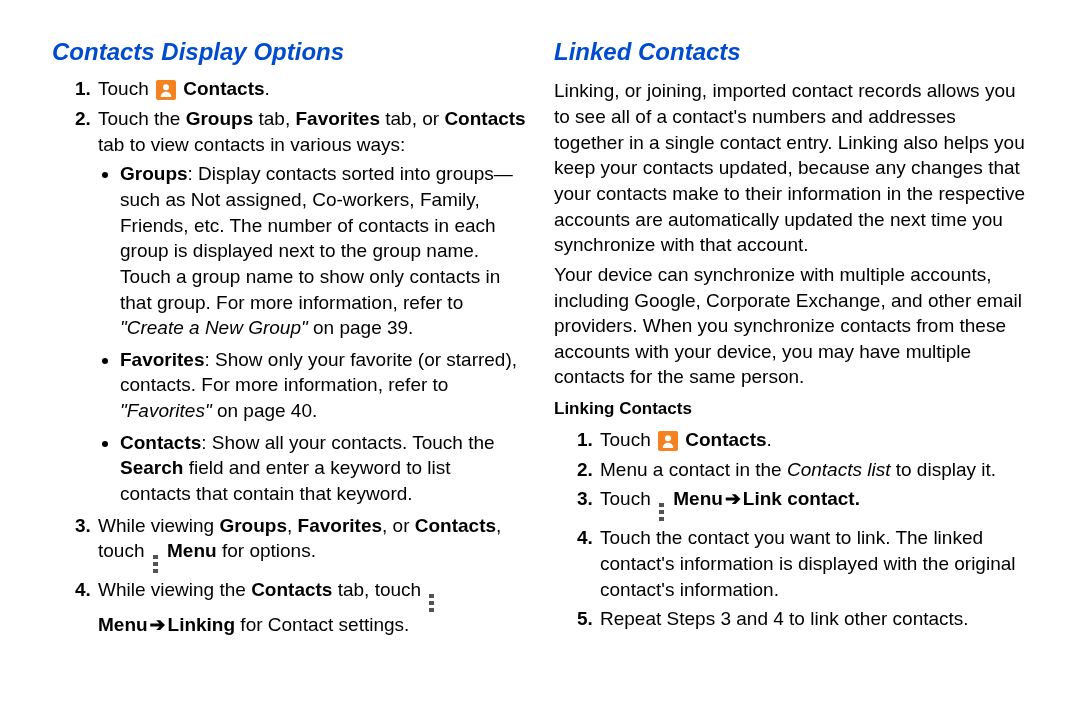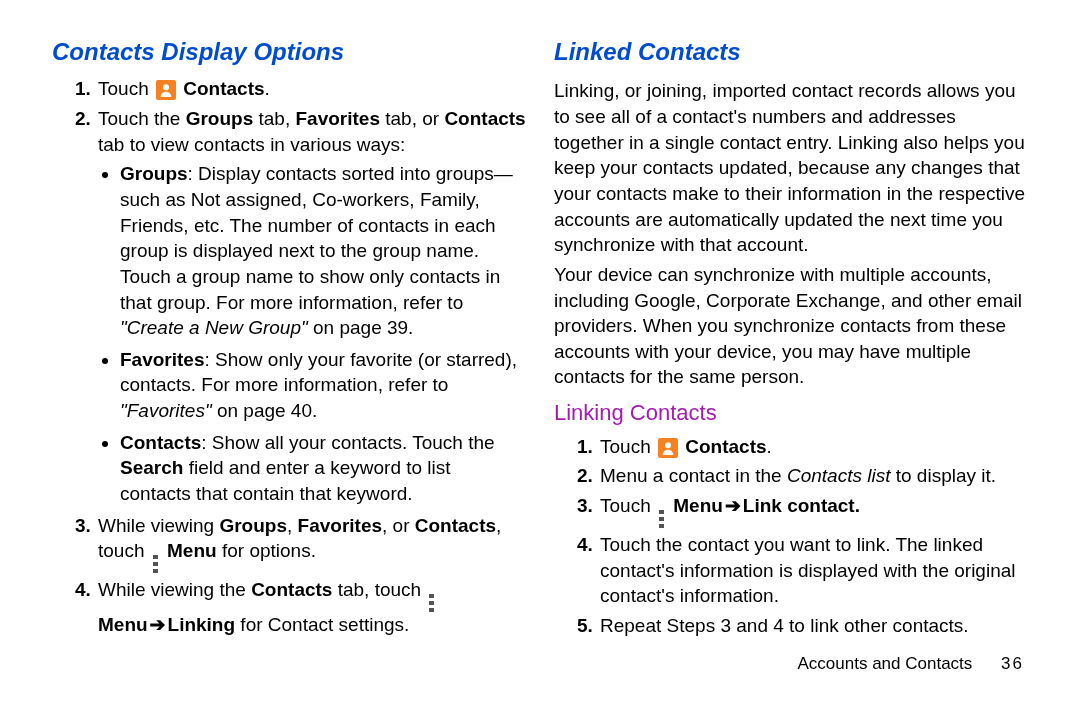--- a/index.html
+++ b/index.html
@@ -31,23 +31,23 @@
     min-width: 0;
   }
   h2.section {
     font-style: italic;
     font-weight: 900;
     color: #004ccf;
     font-size: 24px;
     margin: 0 0 8px 0;
   }
   h3.sub {
-    font-weight: 400;
-    color: #a21caf;
-    font-size: 22px;
+    font-weight: 700;
+    color: #000000;
+    font-size: 17px;
     margin: 8px 0 6px 0;
   }
   p { margin: 0 0 4px 0; }
   ol.num {
     margin: 4px 0 0 0;
     padding-left: 44px;
   }
   ol.num > li {
     margin: 2px 0 4px 0;
     padding-left: 2px;
@@ -198,17 +198,13 @@
               <span></span>
             </span>
           <span class="b">Menu</span><span class="b arrow">➔</span><span class="b">Link contact.</span>
         </li>
         <li>Touch the contact you want to link. The linked contact's information is displayed with the original contact's information.</li>
         <li>Repeat Steps 3 and 4 to link other contacts.</li>
       </ol>
     </div>
   </div>
 
-  <div class="footer">
-    <span>Accounts and Contacts</span>
-    <span class="pn">36</span>
-  </div>
 </div>
 
 </body></html>

